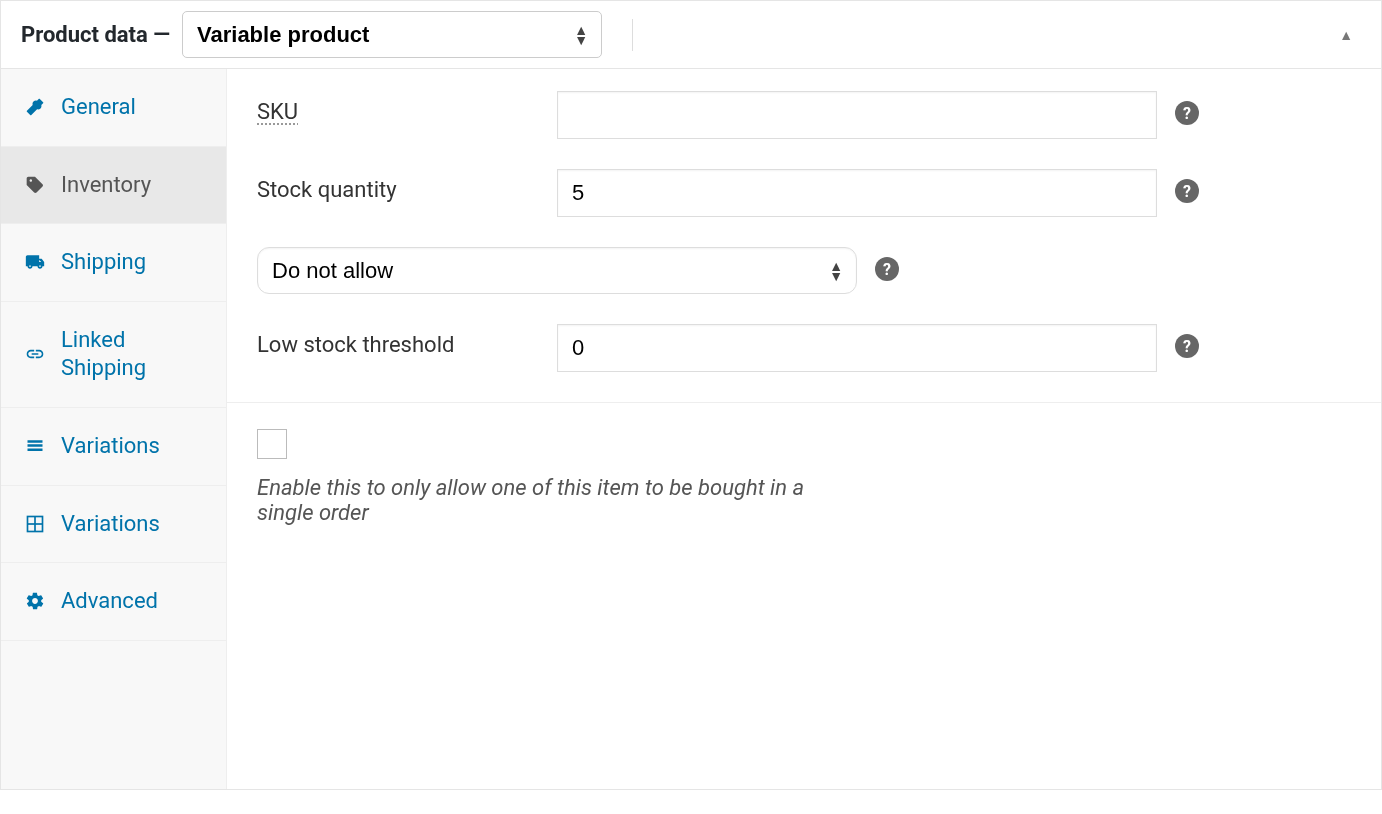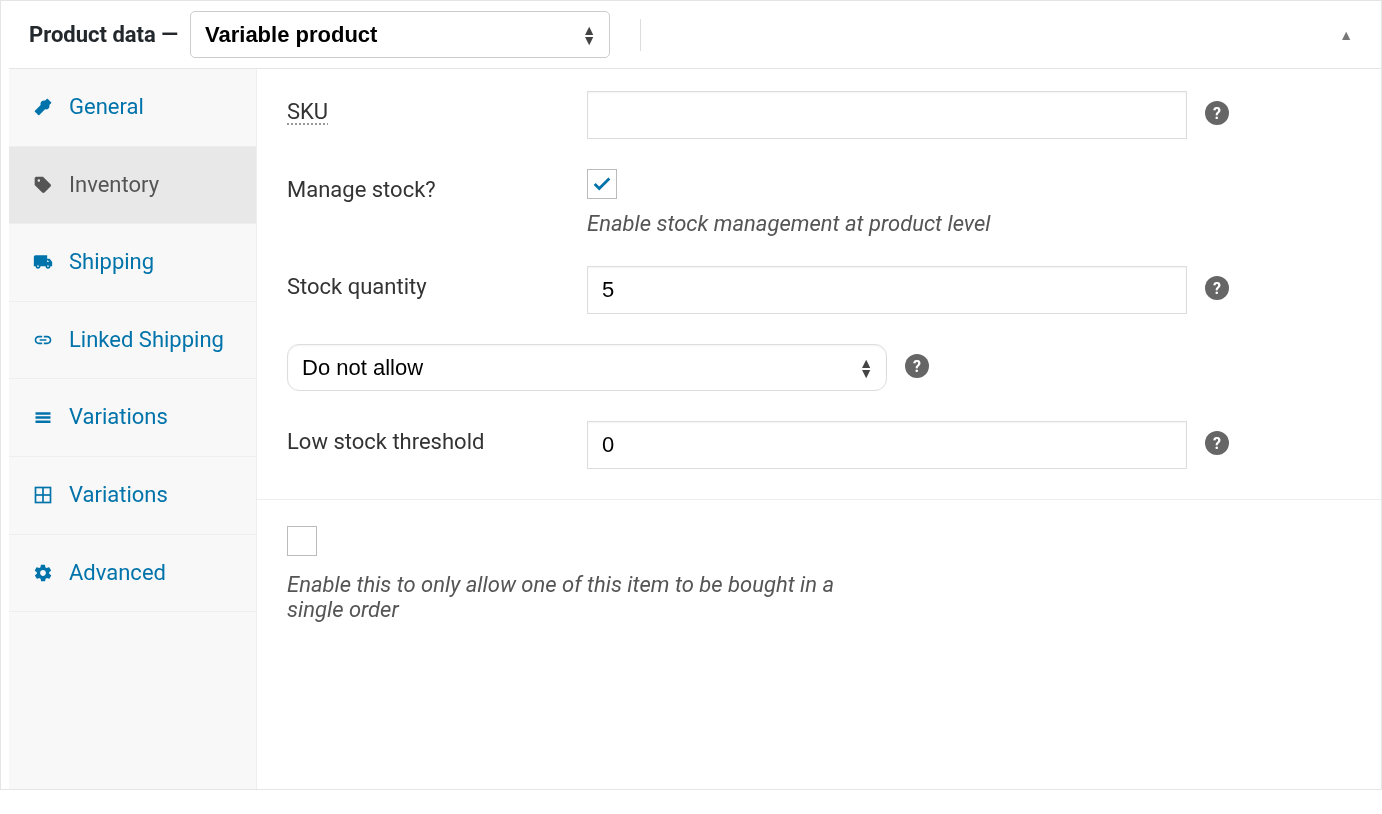--- a/index.html
+++ b/index.html
@@ -1,27 +1,27 @@
 <!DOCTYPE html>
 <html><head>
   <meta charset="utf-8">
   <style>
     * { box-sizing: border-box; margin: 0; padding: 0; }
     body { font-family: -apple-system, BlinkMacSystemFont, "Segoe UI", Roboto, sans-serif; background: #fff; color: #444; }
-    .panel { width: 1382px; border: 1px solid #e5e5e5; padding-left: 8px; }
+    .panel { width: 1382px; border: 1px solid #e5e5e5; }
     .panel-header { display: flex; align-items: center; justify-content: space-between; padding: 10px 20px; border-bottom: 1px solid #e5e5e5; }
     .panel-header-left { display: flex; align-items: center; gap: 12px; }
     .panel-title { font-size: 22px; font-weight: 700; color: #23282d; }
     .product-type-select { position: relative; }
     .product-type-select select { font-size: 22px; font-weight: 600; padding: 10px 40px 10px 14px; border: 1px solid #ccc; border-radius: 5px; background: #fff; appearance: none; -webkit-appearance: none; cursor: pointer; min-width: 420px; }
     .product-type-select .chev { position: absolute; right: 14px; top: 50%; transform: translateY(-50%); pointer-events: none; font-size: 14px; line-height: 10px; }
     .vbar { display: inline-block; width: 1px; height: 32px; background: #ddd; margin-left: 18px; }
     .collapse-icon { color: #777; font-size: 14px; padding-right: 8px; }
     .panel-body { display: flex; min-height: 720px; }
-    .tabs { width: 248px; background: #f8f8f8; border-right: 1px solid #eee; }
+    .tabs { width: 226px; background: #f8f8f8; border-right: 1px solid #eee; }
     .tab { display: flex; align-items: center; gap: 14px; padding: 24px 22px; border-bottom: 1px solid #eee; font-size: 22px; color: #0073aa; cursor: pointer; }
     .tab.active { background: #e8e8e8; color: #555; }
     .tab .icon { width: 24px; height: 24px; display: inline-flex; align-items: center; justify-content: center; color: inherit; flex-shrink: 0; }
     .tab .label { line-height: 1.3; }
     .content { flex: 1; padding: 0; }
     .content-inner { padding: 22px 30px 30px; border-bottom: 1px solid #eee; }
     .field-row { display: flex; align-items: flex-start; gap: 0; margin-bottom: 30px; }
     .field-row:last-child { margin-bottom: 0; }
     .field-label { width: 300px; font-size: 22px; color: #333; padding-top: 8px; }
     .field-label.dotted { text-decoration: underline dotted #999; text-underline-offset: 4px; }
@@ -124,32 +124,20 @@
         <div class="field-row">
           <div class="field-label dotted">SKU</div>
           <div class="field-input">
             <input type="text" class="text-input" value="" style="">
           </div>
           <div class="help">
               <span class="help-icon">?</span>
             </div>
         </div>
 
-        <div class="field-row">
-          <div class="field-label">Manage stock?</div>
-          <div class="field-input">
-            <span class="chk checked">
-              <svg viewBox="0 0 24 24">
-                  <polyline points="4 12 9 17 20 6"></polyline>
-                </svg>
-            </span>
-            <div class="desc">Enable stock management at product level</div>
-          </div>
-          <div class="help"></div>
-        </div>
 
         <div class="field-row">
           <div class="field-label">Stock quantity</div>
           <div class="field-input">
             <input type="text" class="num-input" value="5" style="">
           </div>
           <div class="help">
               <span class="help-icon">?</span>
             </div>
         </div>

